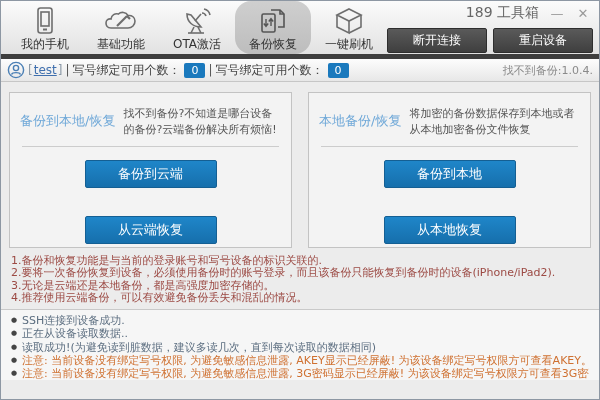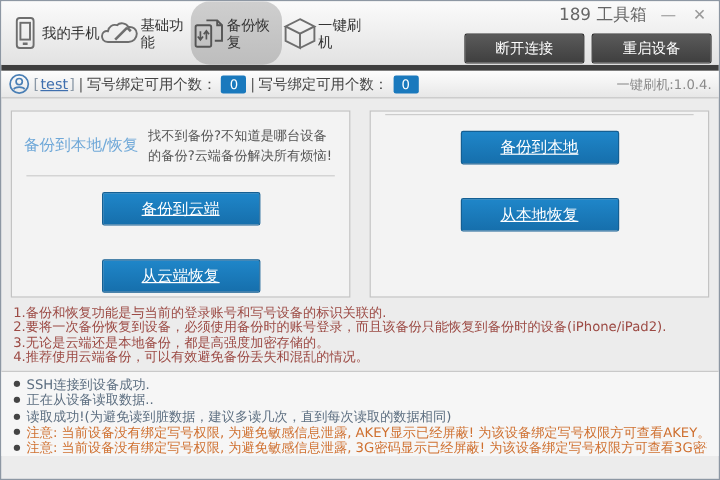--- a/index.html
+++ b/index.html
@@ -2,21 +2,21 @@
 <html><head>
 <meta charset="utf-8">
 <style>
   * { margin:0; padding:0; box-sizing:border-box; }
   html,body { width:600px; height:400px; }
   body { font-family:"DejaVu Sans","Liberation Sans",sans-serif; font-size:12px; color:#333; }
   .window { width:600px; height:400px; border:1px solid #8d97a3; background:#ececec; position:relative; overflow:hidden; }
 
   
   .tabbar { height:53px; background:linear-gradient(#fbfbfb,#e2e2e2); display:flex; align-items:stretch; padding-left:6px; position:relative; }
-  .tab { width:76px; display:flex; align-items:center; justify-content:flex-end; padding:4px 0 3px; cursor:default; }
+  .tab { width:76px; display:flex; flex-direction:column; align-items:center; justify-content:flex-end; padding:4px 0 3px; cursor:default; }
   .tab .ticon { flex:1; display:flex; align-items:center; justify-content:center; }
   .tab .tlabel { font-size:12px; color:#333; line-height:14px; }
   .tab.selected { background:linear-gradient(#cfcfcf,#bdbdbd);border-radius:16px; }
   .darkstrip { height:5px; background:#3e3e3e; }
 
   .titlebox { position:absolute; top:3px; right:8px; display:flex; align-items:center; gap:10px;margin-left:12px; }
   .apptitle { font-size:14px; color:#666; }
   .wctrl { font-size:13px; color:#9a9a9a; width:16px; text-align:center; cursor:default; }
   .topbtns { position:absolute; top:27px; right:6px; display:flex; gap:6px; }
   .darkbtn { background:linear-gradient(#5a5a5a,#3f3f3f); border:1px solid #2e2e2e; color:#fff; font-size:12px; padding:3px 25px; border-radius:2px; cursor:pointer; font-family:inherit; }
@@ -31,21 +31,21 @@
   .quota-badge { background:#1a79bd; color:#fff; font-size:11px; padding:1px 7px; border-radius:2px; margin-left:4px; }
   .version { margin-left:auto; color:#8a8a8a; font-size:11px; }
 
   
   .panels { display:flex; padding:10px 8px 0; gap:16px; }
   .panel { flex:1; height:156px; background:#f3f3f3; border:1px solid #c3c3c3; }
   .panel-head { display:flex; align-items:flex-start; padding:13px 10px 6px; gap:8px; }
   .panel-title { color:#6fa8d8; font-size:13px; white-space:nowrap; padding-top:6px; }
   .panel-desc { color:#555; font-size:11px; line-height:1.45; }
   .panel-divider { border-top:1px solid #ccc; margin:2px 12px 0; }
-  .panel-btn { display:block; margin:13px auto 0; width:132px; height:28px; background:linear-gradient(#1f86c9,#166fac); border:1px solid #145f93; color:#fff; font-size:13px; border-radius:2px; cursor:pointer; font-family:inherit;text-decoration:underline; }
+  .panel-btn { display:block; margin:13px auto 0; width:132px; height:28px; background:linear-gradient(#1f86c9,#166fac); border:1px solid #145f93; color:#fff; font-size:13px; border-radius:2px; cursor:pointer; font-family:inherit; }
   .panel-btn.second { margin-top:28px; }
 
   
   .tips { padding:7px 10px 0; color:#9c4a44; font-size:11px; line-height:12.3px; }
   .tips .tip-line { white-space:nowrap; overflow:hidden; }
 
   
   .log { margin-top:5px; border-top:1px solid #c9c9c9; background:#f6f6f6; padding:4px 10px 0; font-size:11px; }
   .log-item { display:flex; align-items:flex-start; line-height:13.2px; white-space:nowrap; overflow:hidden; }
   .log-bullet { color:#444; font-size:7px; line-height:13px; margin-right:5px; }
@@ -72,20 +72,34 @@
     </div>
     <div class="tab">
       <span class="ticon">
         <svg width="34" height="30" viewBox="0 0 34 30" fill="none" stroke="#6e6e6e" stroke-width="1.6">
           <path d="M7 22 C3 22 2 19 2 17 C2 14 4.5 12.5 7 13 C7.5 9 11 7 14.5 8 C17 5.5 22 6 24 9.5 C28 9 31 11.5 31 15 C31 19 28 22 24 22 Z"></path>
           <line x1="13" y1="20" x2="23" y2="10" stroke-width="2.2"></line>
           <path d="M23 10 l3 3" stroke-width="2.2"></path>
         </svg>
       </span>
       <span class="tlabel">基础功能</span>
+    </div>
+    <div class="tab">
+      <span class="ticon">
+        <svg width="30" height="30" viewBox="0 0 30 30" fill="none" stroke="#6e6e6e" stroke-width="1.6">
+          <path d="M5 8 C5 16 11 21 19 21 L9 9 Z"></path>
+          <line x1="13" y1="15" x2="19" y2="8"></line>
+          <path d="M20 7 q3 0 4 3"></path>
+          <path d="M22 3 q5 1 6 6"></path>
+          <line x1="12" y1="21" x2="9" y2="27"></line>
+          <line x1="16" y1="21" x2="19" y2="27"></line>
+          <line x1="6" y1="27" x2="22" y2="27"></line>
+        </svg>
+      </span>
+      <span class="tlabel">OTA激活</span>
     </div>
     <div class="tab selected">
       <span class="ticon">
         <svg width="30" height="30" viewBox="0 0 30 30" fill="none" stroke="#555" stroke-width="1.6">
           <path d="M13 4 h9 l4 4 v13 h-6" fill="none"></path>
           <path d="M22 4 v4 h4"></path>
           <rect x="4" y="8" width="13" height="18" rx="1.5"></rect>
           <path d="M8 13 v7 m-2.2 -2.5 l2.2 2.8 l2.2 -2.8" stroke-width="1.4"></path>
           <path d="M13 20 v-7 m-2.2 2.5 l2.2 -2.8 l2.2 2.8" stroke-width="1.4"></path>
         </svg>
@@ -125,34 +139,38 @@
     </span>
     <span class="bracket">[</span>
     <span class="username">test</span>
     <span class="bracket">]</span>
     <span class="sep">|</span>
     <span class="quota-label">写号绑定可用个数：</span>
     <span class="quota-badge">0</span>
     <span class="sep">|</span>
     <span class="quota-label">写号绑定可用个数：</span>
     <span class="quota-badge">0</span>
-    <span class="version">一键刷机:1.0.4.</span>
+    <span class="version">找不到备份:1.0.4.</span>
   </div>
 
   <div class="panels">
     <div class="panel">
       <div class="panel-head">
         <span class="panel-title">备份到本地/恢复</span>
         <span class="panel-desc">找不到备份?不知道是哪台设备的备份?云端备份解决所有烦恼!</span>
       </div>
       <div class="panel-divider"></div>
       <button class="panel-btn">备份到云端</button>
       <button class="panel-btn second">从云端恢复</button>
     </div>
     <div class="panel">
+      <div class="panel-head">
+        <span class="panel-title">本地备份/恢复</span>
+        <span class="panel-desc">将加密的备份数据保存到本地或者从本地加密备份文件恢复</span>
+      </div>
       <div class="panel-divider"></div>
       <button class="panel-btn">备份到本地</button>
       <button class="panel-btn second">从本地恢复</button>
     </div>
   </div>
 
   <div class="tips">
     <div class="tip-line">1.备份和恢复功能是与当前的登录账号和写号设备的标识关联的.</div>
     <div class="tip-line">2.要将一次备份恢复到设备，必须使用备份时的账号登录，而且该备份只能恢复到备份时的设备(iPhone/iPad2).</div>
     <div class="tip-line">3.无论是云端还是本地备份，都是高强度加密存储的。</div>

